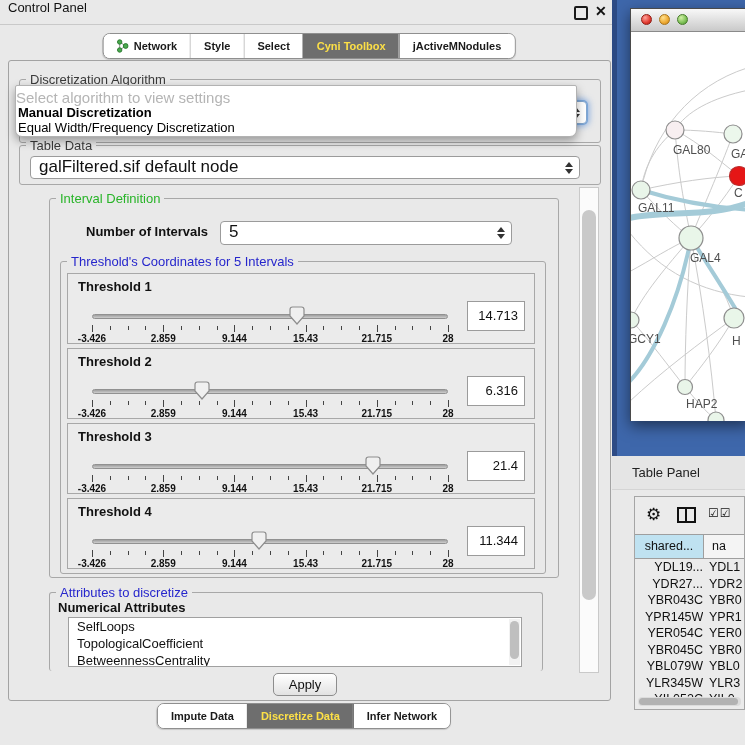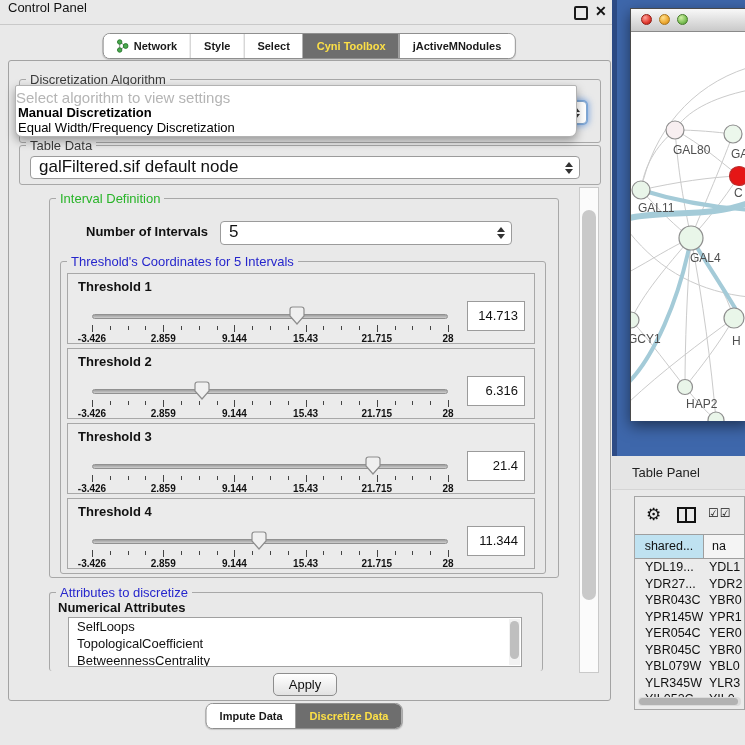--- a/index.html
+++ b/index.html
@@ -71,21 +71,21 @@
   .tp-toolbar{position:relative;height:37px;}
   .gear{position:absolute;left:11px;top:7px;font-size:17px;color:#111;}
   .splitcol{position:absolute;left:42px;top:10px;width:15px;height:12px;border:2px solid #111;}
   .splitcol:before{content:"";position:absolute;left:6px;top:0;width:2px;height:12px;background:#111;}
   .checks{position:absolute;left:73px;top:9px;font-size:12px;color:#111;letter-spacing:1px;}
   .tp-header{display:flex;height:23px;border-top:1px solid #9e9e9e;border-bottom:1px solid #9e9e9e;}
   .tp-header .h1{width:68px;background:#bfe2f1;border-right:1px solid #9e9e9e;font-size:12.5px;text-align:center;line-height:22px;overflow:hidden;white-space:nowrap;}
   .tp-header .h2{flex:1;background:#f4f4f4;font-size:12.5px;line-height:22px;padding-left:8px;overflow:hidden;white-space:nowrap;}
   .tp-body{height:139px;overflow:hidden;background:#ebebeb;}
   .tp-row{display:flex;height:16.5px;font-size:12.5px;line-height:16.5px;}
-  .tp-row .c1{width:68px;padding-left:10px;box-sizing:border-box;overflow:hidden;white-space:nowrap;}
+  .tp-row .c1{width:68px;padding-left:10px;box-sizing:border-box;overflow:hidden;white-space:nowrap;text-align:right;}
   .tp-row .c2{flex:1;padding-left:6px;overflow:hidden;white-space:nowrap;}
   .hscroll{position:absolute;left:3px;right:3px;bottom:3px;height:9px;background:#dcdcdc;border-radius:4px;}
   .hscroll .th{position:absolute;left:1px;top:1px;width:96%;height:7px;background:#b2b2b2;border-radius:4px;}
 </style>
 </head>
 <body>
 
 <div id="root">
 
   <div class="cp-titlebar">
@@ -339,20 +339,23 @@
     <div class="apply-btn">Apply</div>
   </div>
 
   <div id="bottom-tabs" class="tabstrip">
       <div class="tab">
         <span>Impute Data</span>
       </div>
       <div class="tab selected">
         <span>Discretize Data</span>
       </div>
+      <div class="tab">
+        <span>Infer Network</span>
+      </div>
     </div>
 
   <div class="desktop">
     <div class="netwin">
       <div class="ntb">
         <span class="light red"></span>
         <span class="light yellow"></span>
         <span class="light green"></span>
       </div>
       <div class="canvas">

